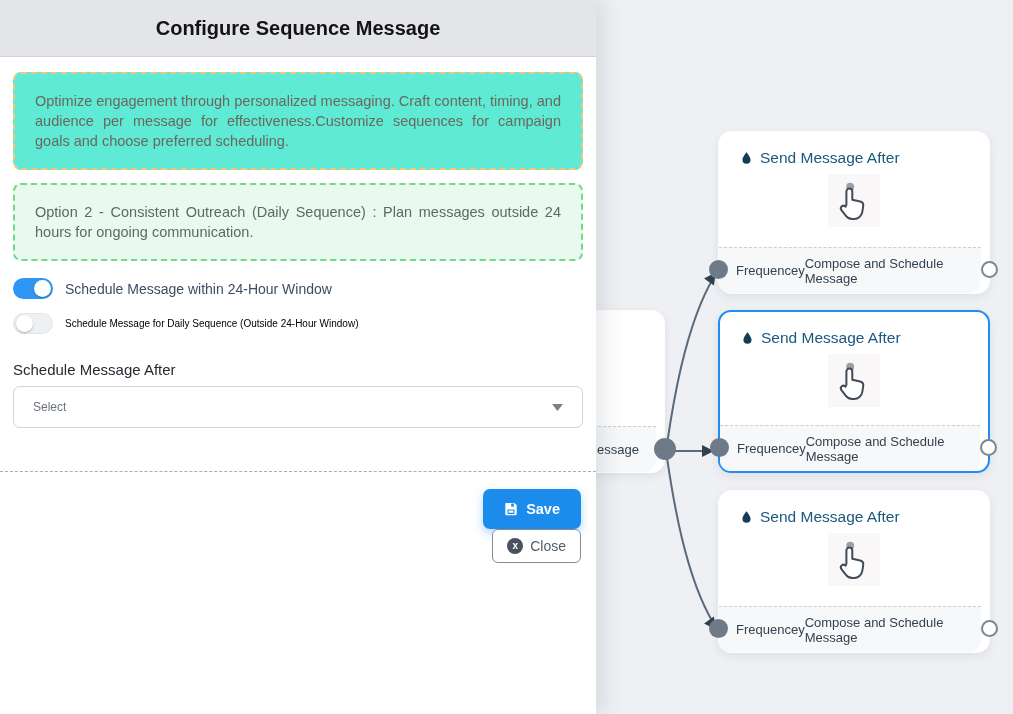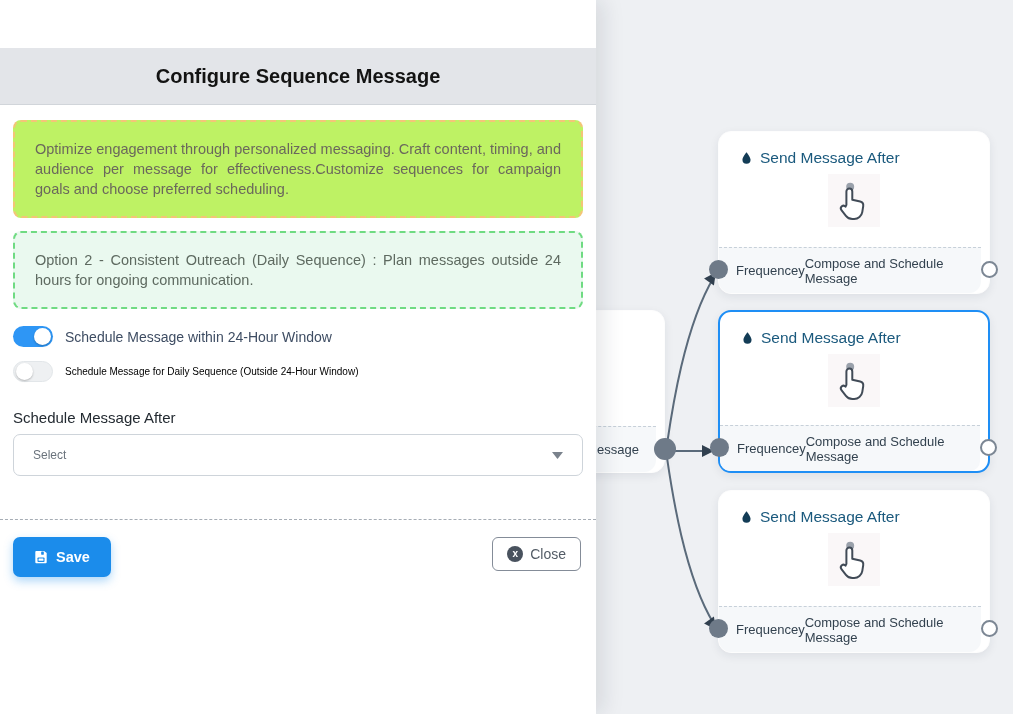--- a/index.html
+++ b/index.html
@@ -29,46 +29,46 @@
     border-radius: 50%; background: #fff; border: 2.5px solid #7c8794; z-index: 3; }
   .handle-src-big { position: absolute; right: -12px; bottom: 12px; width: 22px; height: 22px;
     border-radius: 50%; background: #6e7a88; z-index: 3; }
   .node-hidden { width: 272px; }
   .node-hidden .node-footer { justify-content: flex-end; }
 
   
   .panel { position: absolute; left: 0; top: 0; width: 596px; height: 714px;
     background: #fff; z-index: 10; box-shadow: 8px 0 20px rgba(20,30,50,.10); }
   .panel-header { height: 57px; background: #e3e5e9; border-bottom: 1px solid #d1d5da;
-    display: flex; align-items: center; justify-content: center; margin-top: 48px; }
+    display: flex; align-items: center; justify-content: center; }
   .panel-title { font-size: 20px; font-weight: 700; color: #131313; }
   .note { margin: 15px 13px 0 13px; padding: 17px 20px; border-radius: 8px;
     font-size: 14.5px; line-height: 1.38; text-align: justify; }
-  .note-yellow { border: 2px dashed #f3c577; background: #bef264; color: #6b685c; }
+  .note-yellow { border: 2px dashed #f3c577; background: #5eead4; color: #6b685c; }
   .note-green  { border: 2px dashed #6fdb82; background: #eaf9ef; color: #5e6a60;
     margin-top: 13px; }
   .toggle-row { display: flex; align-items: center; gap: 12px; margin: 17px 13px 0 13px; }
   .toggle-row + .toggle-row { margin-top: 14px; }
   .toggle { width: 40px; height: 21px; border-radius: 11px; position: relative; flex: 0 0 auto; }
   .toggle.on  { background: #2e96f5; }
   .toggle.off { background: #eef0f2; border: 1px solid #e2e6e9; }
   .toggle .knob { position: absolute; top: 2px; width: 17px; height: 17px; border-radius: 50%;
     background: #fff; box-shadow: 0 1px 2px rgba(0,0,0,.25); }
   .toggle.on  .knob { right: 2px; }
   .toggle.off .knob { left: 2px; top: 1px; }
   .tlabel-strong { font-size: 14px; color: #3e4d63; }
   .tlabel-muted  { font-size: 10px; color: #000000; }
   .field-label { margin: 27px 13px 0 13px; font-size: 15px; color: #232a31; }
   .select { margin: 8px 13px 0 13px; height: 42px; border: 1px solid #ced4da;
     border-radius: 7px; display: flex; align-items: center; justify-content: space-between;
     padding: 0 19px; background: #fff; }
   .select-value { font-size: 12px; color: #6a737c; }
   .divider { margin-top: 43px; border-top: 1.5px dashed #a6adb5; }
-  .btn-row { display: flex; align-items: flex-start; justify-content: space-between;
-    margin: 17px 15px 0 13px; }
+  .btn-row { display: flex; align-items: flex-end; justify-content: space-between;
+    margin: 17px 15px 0 13px; flex-direction: column; }
   .btn-save { display: inline-flex; align-items: center; gap: 8px; background: #1b8ceb;
     color: #fff; font-weight: 700; font-size: 14.5px; border: none; border-radius: 7px;
     padding: 0 21px; height: 40px; cursor: pointer;
     box-shadow: 0 4px 10px rgba(27,140,235,.35); }
   .btn-close { display: inline-flex; align-items: center; gap: 7px; background: #fff;
     color: #535c66; font-size: 14px; border: 1px solid #848c98; border-radius: 6px;
     padding: 0 14px; height: 34px; cursor: pointer; }
   .close-x { width: 16px; height: 16px; border-radius: 50%; background: #49525e;
     color: #fff; font-size: 10px; font-weight: 700; display: inline-flex;
     align-items: center; justify-content: center; line-height: 1; }

